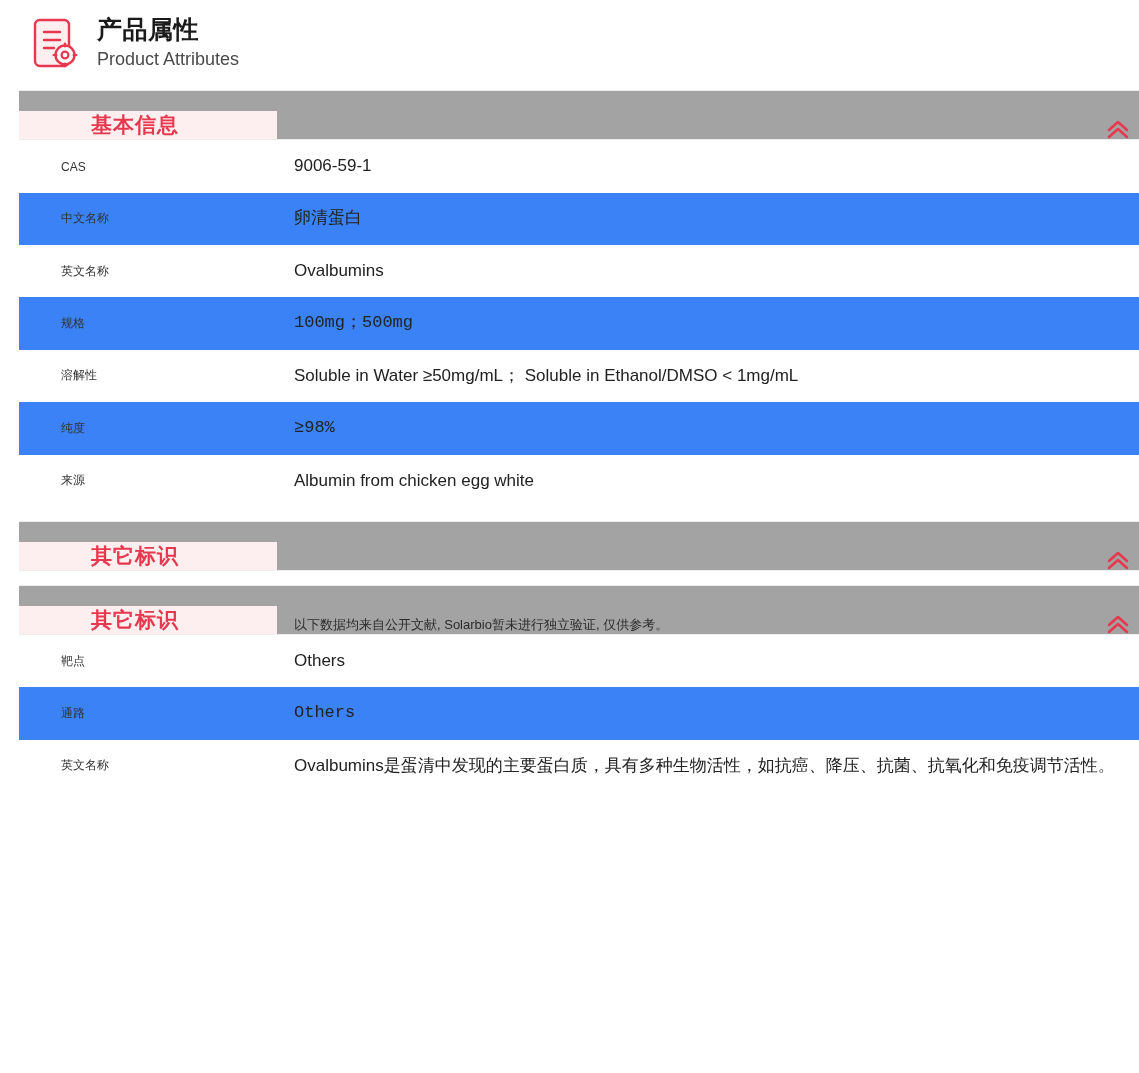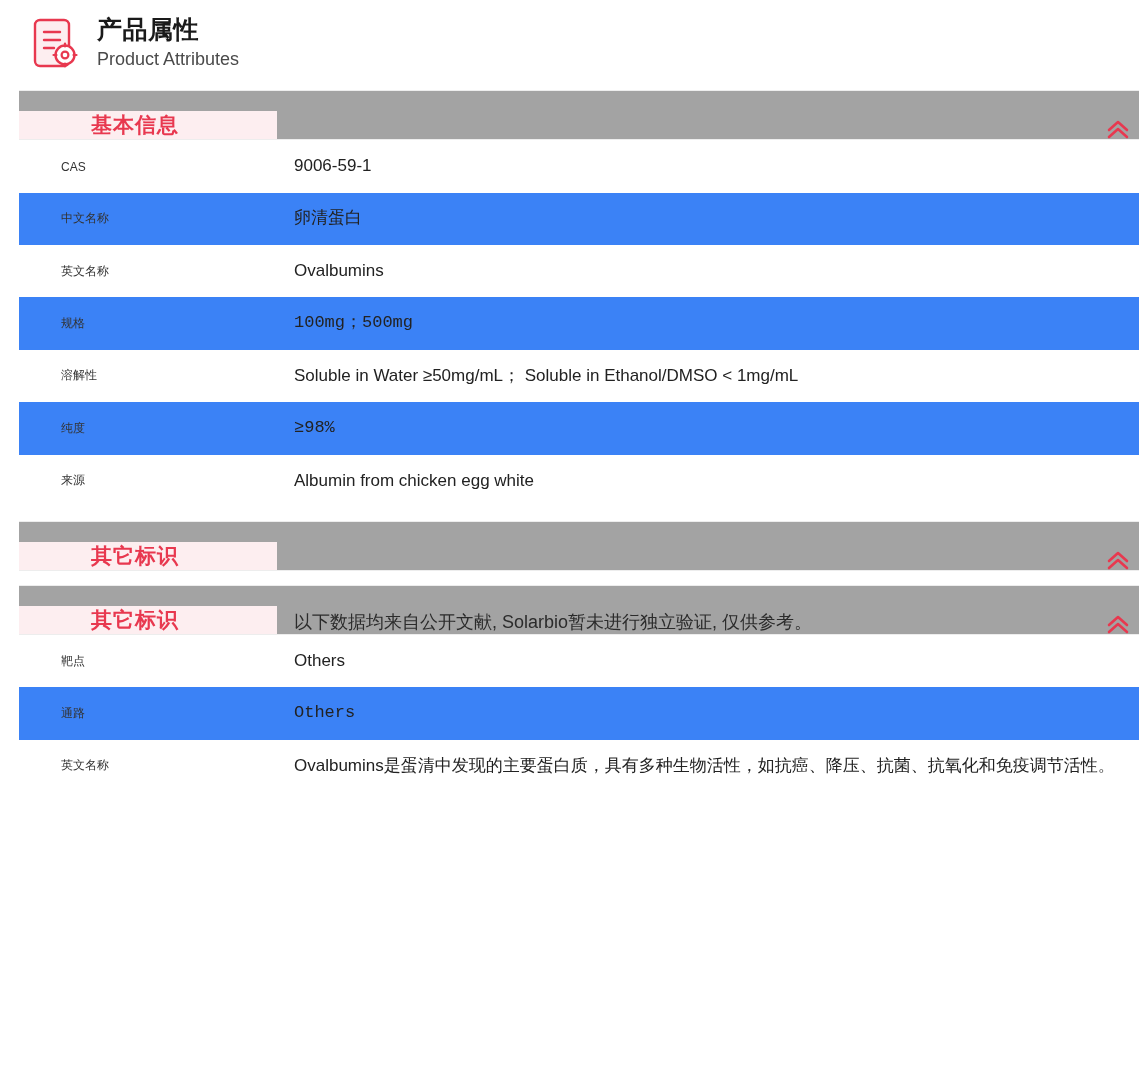--- a/index.html
+++ b/index.html
@@ -67,21 +67,21 @@
     font-weight: bold;
     display: flex;
     align-items: center;
     padding-left: 72px;
     letter-spacing: 1px;
   }
   .section-note {
     flex: 1 1 auto;
     display: flex;
     align-items: center;
-    font-size: 18px;
+    font-size: 13px;
     color: #2b2b2b;
     padding-left: 17px;
     padding-right: 10px;
   }
   .collapse-btn {
     flex: 0 0 80px;
     display: flex;
     align-items: center;
     justify-content: center;
     cursor: pointer;

